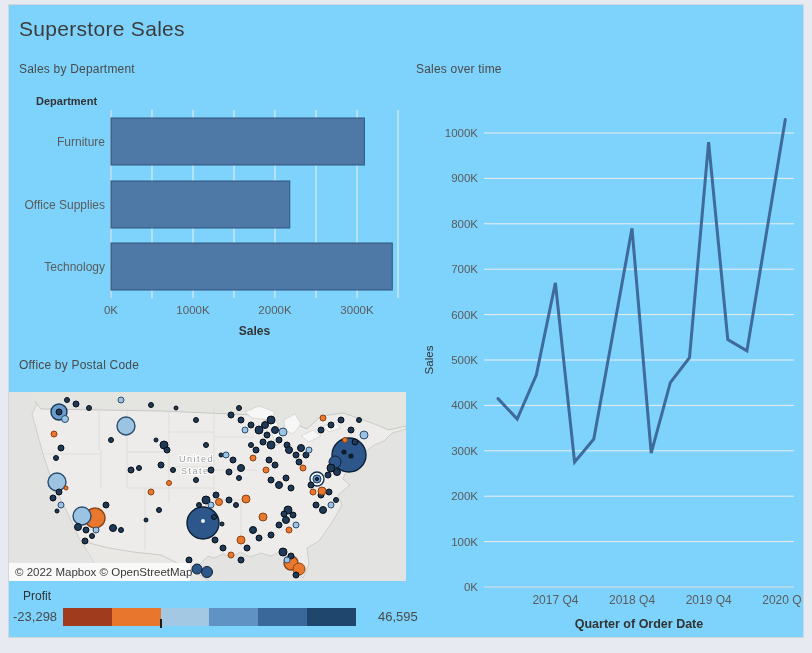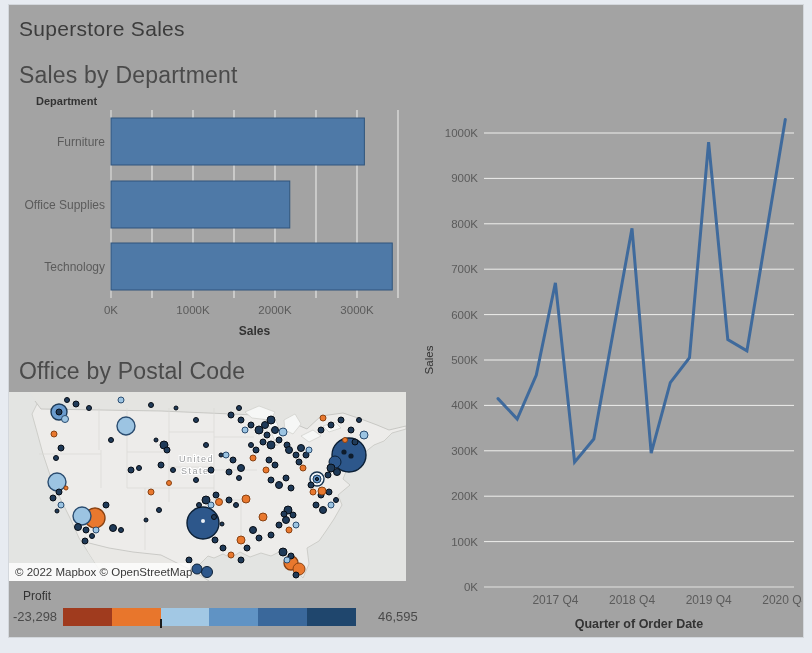--- a/index.html
+++ b/index.html
@@ -3,29 +3,29 @@
 <meta charset="utf-8">
 <style>
   html,body{margin:0;padding:0;}
   body{
     width:812px;height:653px;position:relative;overflow:hidden;
     background:#e7ebf1;
     font-family:"Liberation Sans", sans-serif;
   }
   .dash{
     position:absolute;left:8px;top:4px;width:796px;height:634px;
-    background:#a3a3a3;border:1px solid #d3d7dc;box-sizing:border-box;
+    background:#7dd3fc;border:1px solid #d3d7dc;box-sizing:border-box;
   }
   .h1{
     position:absolute;left:10px;top:12px;
     font-size:21px;color:#3c3c3c;letter-spacing:0.3px;
   }
   .h2{
     position:absolute;
-    font-size:23px;color:#4a4a4a;letter-spacing:0.2px;
+    font-size:12px;color:#4a4a4a;letter-spacing:0.2px;
   }
   .cat-header{
     position:absolute;left:27px;top:90px;
     font-size:11px;font-weight:bold;color:#333;text-align:right;
   }
   svg{position:absolute;display:block;}
   #barSvg{left:12px;top:101px;}
   #mapSvg{left:0px;top:387px;}
   #lineSvg{left:407px;top:85px;}
   .legend-title{
@@ -256,20 +256,21 @@
       <div style="background: rgb(160, 59, 30);"></div>
       <div style="background: rgb(232, 118, 44);"></div>
       <div style="background: rgb(162, 200, 228);"></div>
       <div style="background: rgb(96, 147, 196);"></div>
       <div style="background: rgb(58, 104, 155);"></div>
       <div style="background: rgb(31, 70, 109);"></div>
     </div>
   <div class="legend-max">46,595</div>
   <div class="zero-tick"></div>
 
+  <div class="h2" style="left:407px;top:57px;">Sales over time</div>
   <svg id="lineSvg" width="386" height="548" viewBox="0 0 386 548">
       <line x1="68" y1="497" x2="378" y2="497" stroke="#e2e2e0" stroke-width="1"></line>
       <text x="62" y="501" fill="#5b5b5b" font-size="11.5" text-anchor="end">0K</text>
       <line x1="68" y1="451.6" x2="378" y2="451.6" stroke="#efefed" stroke-width="1"></line>
       <text x="62" y="455.6" fill="#5b5b5b" font-size="11.5" text-anchor="end">100K</text>
       <line x1="68" y1="406.2" x2="378" y2="406.2" stroke="#efefed" stroke-width="1"></line>
       <text x="62" y="410.2" fill="#5b5b5b" font-size="11.5" text-anchor="end">200K</text>
       <line x1="68" y1="360.79999999999995" x2="378" y2="360.79999999999995" stroke="#efefed" stroke-width="1"></line>
       <text x="62" y="364.79999999999995" fill="#5b5b5b" font-size="11.5" text-anchor="end">300K</text>
       <line x1="68" y1="315.4" x2="378" y2="315.4" stroke="#efefed" stroke-width="1"></line>

